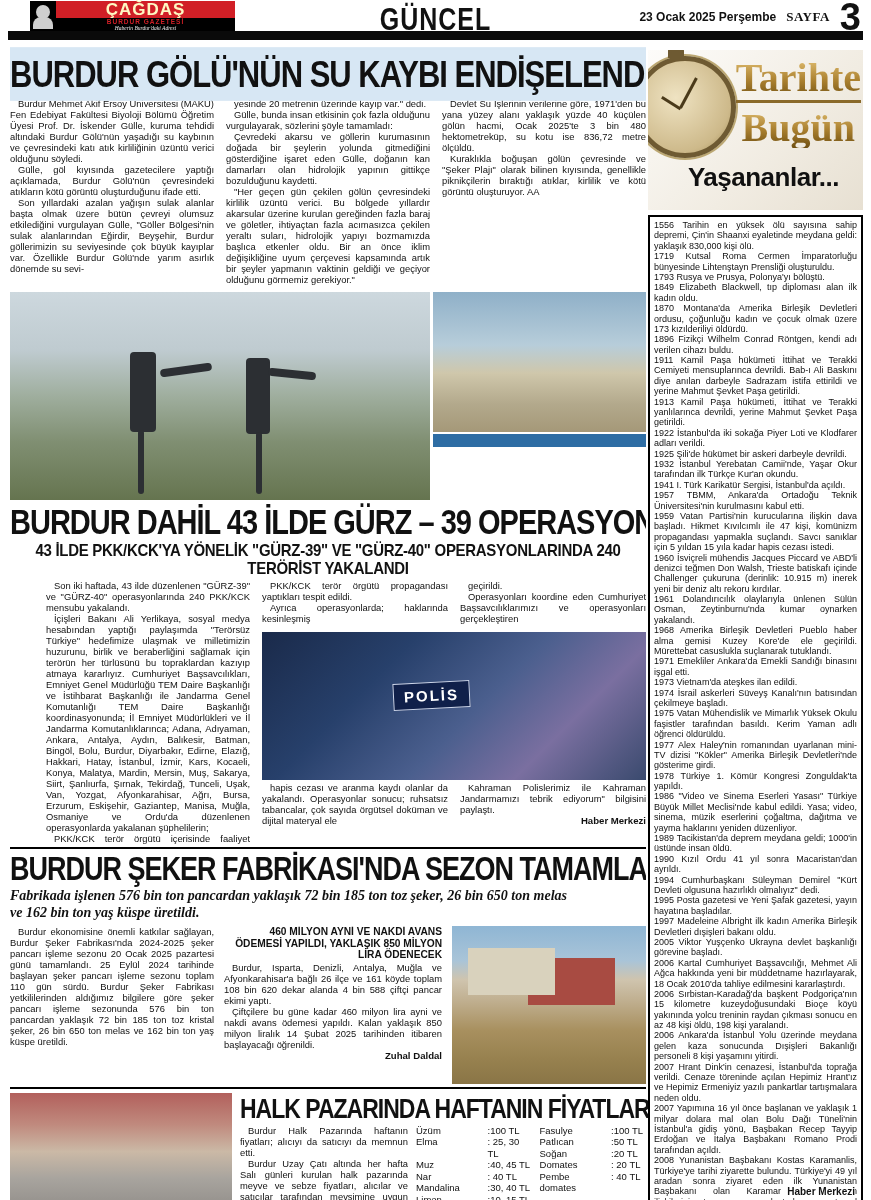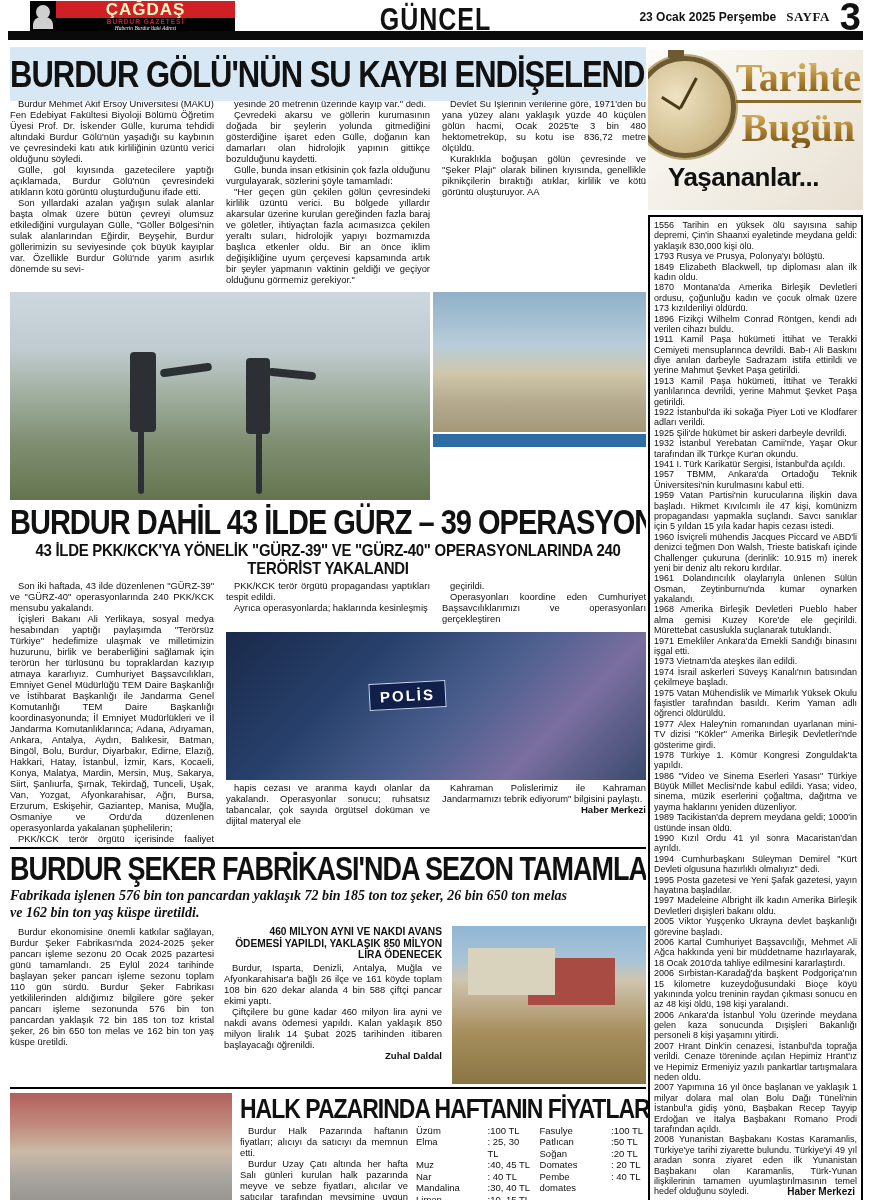--- a/index.html
+++ b/index.html
@@ -39,21 +39,21 @@
   .a1-cols{height:190px;}
   .photo{position:relative;overflow:hidden;}
   .a1-photos{display:flex;gap:3px;margin-top:4px;height:208px;}
   .ph-observers{flex:0 0 420px;height:208px;
     background:linear-gradient(180deg,#cdd8de 0%,#bfcbd0 28%,#9fae9e 50%,#808f72 72%,#65744f 100%);}
   .ph-observers .fig{position:absolute;background:#2c2f33;border-radius:4px;}
   .ph-right{flex:1;display:flex;flex-direction:column;gap:2px;}
   .ph-lake{height:140px;background:linear-gradient(180deg,#8fb0c8 0%,#b7cdda 38%,#cfc7ab 58%,#b3a98c 80%,#a59878 100%);}
   .blue-strip{height:13px;background:#2e6da4;}
   .a2-body{display:flex;gap:12px;height:264px;overflow:hidden;}
-  .a2-col1{flex:0 0 204px;}
+  .a2-col1{flex:0 0 204px;margin-left:36px;}
   .a2-right{flex:1;display:flex;flex-direction:column;}
   .a2-toprow,.a2-botrow{display:flex;gap:12px;}
   .a2-toprow .col{height:50px;}
   .a2-botrow .col{height:62px;}
   .ph-police{height:148px;margin:2px 0;
     background:linear-gradient(135deg,#1a2a4a 0%,#27406b 30%,#4b5f8e 55%,#7a6fa0 75%,#3a4a6e 100%);}
   .police-patch{position:absolute;left:34%;top:34%;background:#10204a;color:#fff;font-weight:900;
     font-size:15px;letter-spacing:2px;padding:4px 10px;border:1.5px solid #cdd6ea;transform:rotate(-3deg);}
   .byline{font-weight:900;font-size:9.6px;text-align:right;}
   .deck{font-family:"Liberation Serif",serif;font-style:italic;font-weight:700;font-size:14px;
@@ -83,21 +83,21 @@
          background:radial-gradient(circle at 40% 40%,#efe3c2,#cdb98a 70%,#9a854f 100%);
          border:5px solid #6e5a32;box-shadow:0 0 0 2px #bca873;}
   .clock::before{content:"";position:absolute;left:44%;top:14%;width:3px;height:34px;background:#4a3a1a;transform:rotate(28deg);transform-origin:bottom;}
   .clock::after{content:"";position:absolute;left:44%;top:28%;width:3px;height:22px;background:#4a3a1a;transform:rotate(-58deg);transform-origin:bottom;}
   .clock-crown{position:absolute;left:20px;top:-2px;width:16px;height:10px;background:#6e5a32;border-radius:3px 3px 0 0;}
   .t-line1,.t-line2{font-family:"Liberation Serif",serif;font-weight:700;font-size:40px;line-height:40px;
      background:linear-gradient(180deg,#e2bf72 0%,#a97f2e 55%,#6f4f12 100%);
      -webkit-background-clip:text;background-clip:text;color:transparent;}
   .t-line1{position:absolute;right:2px;top:8px;border-bottom:3px solid #8a6a2a;padding-bottom:2px;}
   .t-line2{position:absolute;right:8px;top:58px;}
-  .t-sub{position:absolute;right:24px;left:0;top:112px;text-align:center;font-weight:900;font-size:26px;letter-spacing:-.5px;}
+  .t-sub{position:absolute;right:24px;left:0;top:112px;text-align:right;font-weight:900;font-size:26px;letter-spacing:-.5px;}
   .events-box{position:relative;margin-top:5px;height:978px;border:2px solid #000;padding:3px 4px;
               font-size:9px;line-height:1.155;text-align:justify;overflow:hidden;background:#fff;}
   .events-box .para{text-indent:0;}
   .events-byline{position:absolute;right:6px;bottom:3px;background:#fff;font-weight:900;font-size:10px;padding-left:6px;}
 </style>
 </head>
 <body>
 
 <div class="page">
 
@@ -124,22 +124,22 @@
     <section>
       <div class="headline h-a1">BURDUR GÖLÜ'NÜN SU KAYBI ENDİŞELENDİRİYOR</div>
       <div class="cols a1-cols">
         <div class="col">
             <p class="para">Burdur Mehmet Akif Ersoy Üniversitesi (MAKÜ) Fen Edebiyat Fakültesi Biyoloji Bölümü Öğretim Üyesi Prof. Dr. İskender Gülle, kuruma tehdidi altındaki Burdur Gölü'nün yaşadığı su kaybının ve çevresindeki katı atık kirliliğinin üzüntü verici olduğunu söyledi.</p>
             <p class="para">Gülle, göl kıyısında gazetecilere yaptığı açıklamada, Burdur Gölü'nün çevresindeki atıkların kötü görüntü oluşturduğunu ifade etti.</p>
             <p class="para">Son yıllardaki azalan yağışın sulak alanlar başta olmak üzere bütün çevreyi olumsuz etkilediğini vurgulayan Gülle, "Göller Bölgesi'nin sulak alanlarından Eğirdir, Beyşehir, Burdur göllerimizin su seviyesinde çok büyük kayıplar var. Özellikle Burdur Gölü'nde yarım asırlık dönemde su sevi-</p>
           </div>
         <div class="col">
             <p class="para">yesinde 20 metrenin üzerinde kayıp var." dedi.</p>
+            <p class="para">Gülle, bunda insan etkisinin çok fazla olduğunu vurgulayarak, sözlerini şöyle tamamladı:</p>
             <p class="para">Çevredeki akarsu ve göllerin kurumasının doğada bir şeylerin yolunda gitmediğini gösterdiğine işaret eden Gülle, doğanın kan damarları olan hidrolojik yapının gittikçe bozulduğunu kaydetti.</p>
-            <p class="para">Gülle, bunda insan etkisinin çok fazla olduğunu vurgulayarak, sözlerini şöyle tamamladı:</p>
             <p class="para">"Her geçen gün çekilen gölün çevresindeki kirlilik üzüntü verici. Bu bölgede yıllardır akarsular üzerine kurulan gereğinden fazla baraj ve göletler, ihtiyaçtan fazla acımasızca çekilen yeraltı suları, hidrolojik yapıyı bozmamızda başlıca etkenler oldu. Bir an önce iklim değişikliğine uyum çerçevesi kapsamında artık bir şeyler yapmanın vaktinin geldiği ve geçiyor olduğunu görmemiz gerekiyor."</p>
           </div>
         <div class="col">
             <p class="para">Devlet Su İşlerinin verilerine göre, 1971'den bu yana yüzey alanı yaklaşık yüzde 40 küçülen gölün hacmi, Ocak 2025'te 3 bin 480 hektometreküp, su kotu ise 836,72 metre ölçüldü.</p>
             <p class="para">Kuraklıkla boğuşan gölün çevresinde ve "Şeker Plajı" olarak bilinen kıyısında, genellikle piknikçilerin bıraktığı atıklar, kirlilik ve kötü görüntü oluşturuyor. AA</p>
           </div>
       </div>
       <div class="a1-photos">
         <div class="photo ph-observers">
           <div class="fig" style="left:120px;top:60px;width:26px;height:80px;"></div>
@@ -290,20 +290,21 @@
     <div class="tarihte">
       <div class="clock"></div>
       <div class="clock-crown"></div>
       <div class="t-line1">Tarihte</div>
       <div class="t-line2">Bugün</div>
       <div class="t-sub">Yaşananlar...</div>
     </div>
     <div class="events-box">
       <div>
           <p class="para">1556 Tarihin en yüksek ölü sayısına sahip depremi, Çin'in Shaanxi eyaletinde meydana geldi: yaklaşık 830,000 kişi ölü.</p>
+          <p class="para">1719 Kutsal Roma Cermen İmparatorluğu bünyesinde Lihtenştayn Prensliği oluşturuldu.</p>
           <p class="para">1793 Rusya ve Prusya, Polonya'yı bölüştü.</p>
           <p class="para">1849 Elizabeth Blackwell, tıp diploması alan ilk kadın oldu.</p>
           <p class="para">1870 Montana'da Amerika Birleşik Devletleri ordusu, çoğunluğu kadın ve çocuk olmak üzere 173 kızılderiliyi öldürdü.</p>
           <p class="para">1896 Fizikçi Wilhelm Conrad Röntgen, kendi adı verilen cihazı buldu.</p>
           <p class="para">1911 Kamil Paşa hükümeti İttihat ve Terakki Cemiyeti mensuplarınca devrildi. Bab-ı Ali Baskını diye anılan darbeyle Sadrazam istifa ettirildi ve yerine Mahmut Şevket Paşa getirildi.</p>
           <p class="para">1913 Kamil Paşa hükümeti, İttihat ve Terakki yanlılarınca devrildi, yerine Mahmut Şevket Paşa getirildi.</p>
           <p class="para">1922 İstanbul'da iki sokağa Piyer Loti ve Klodfarer adları verildi.</p>
           <p class="para">1925 Şili'de hükümet bir askeri darbeyle devrildi.</p>
           <p class="para">1932 İstanbul Yerebatan Camii'nde, Yaşar Okur tarafından ilk Türkçe Kur'an okundu.</p>
           <p class="para">1941 I. Türk Karikatür Sergisi, İstanbul'da açıldı.</p>

